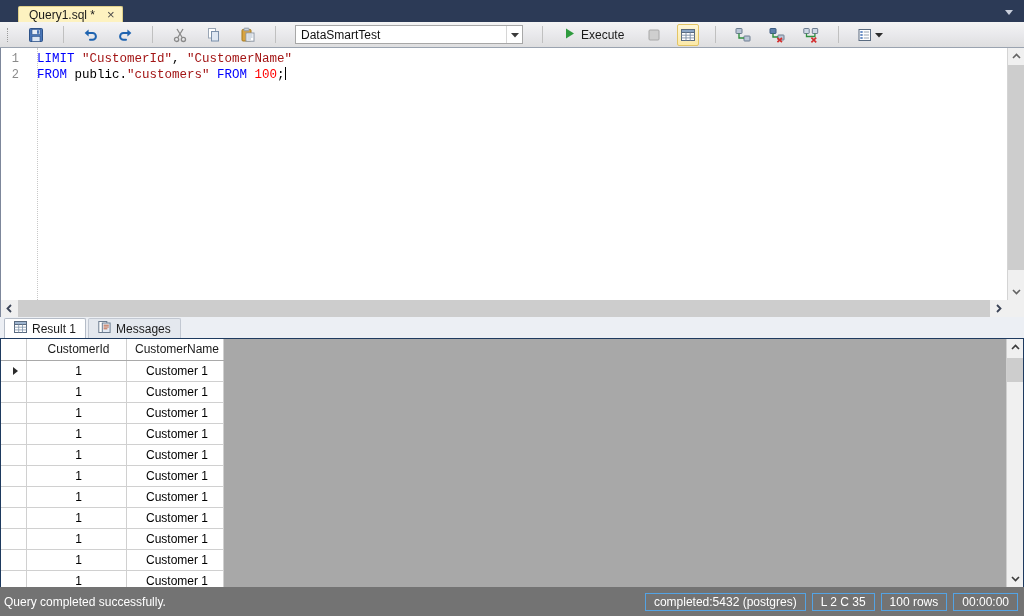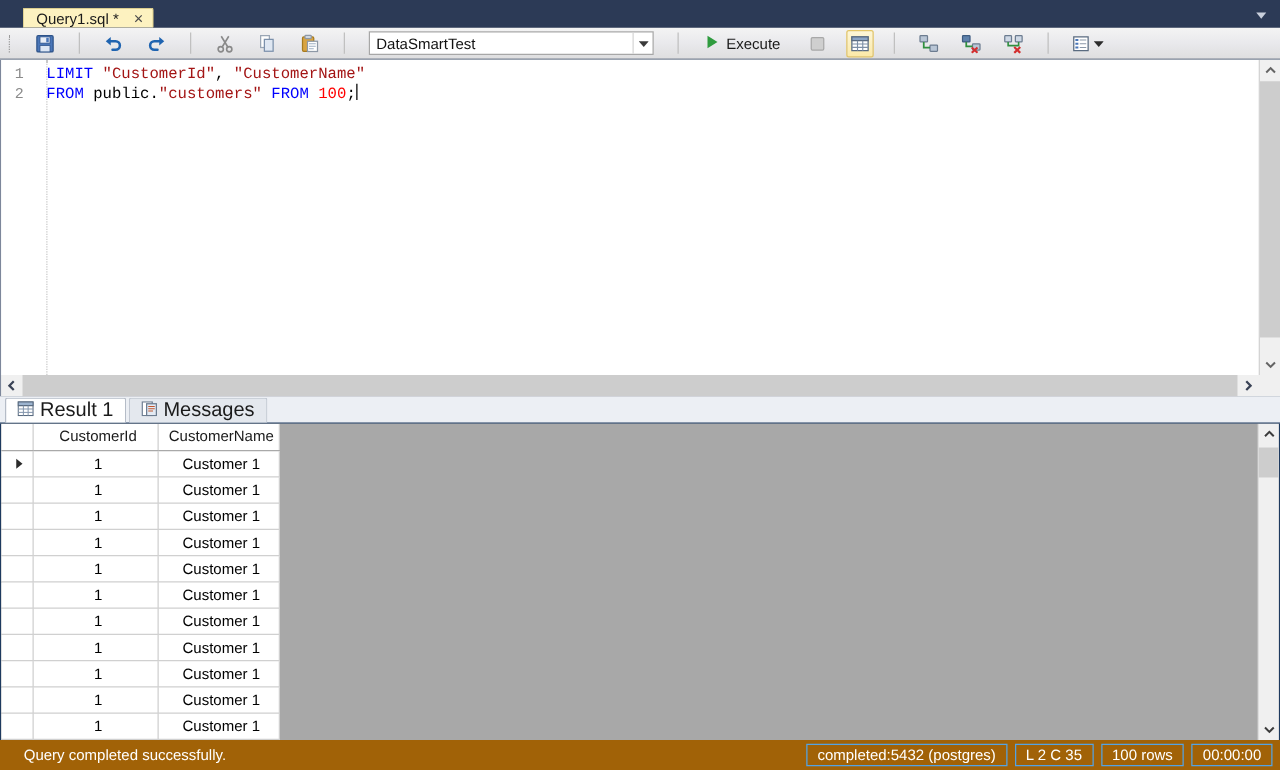--- a/index.html
+++ b/index.html
@@ -294,21 +294,21 @@
     padding-left: 4px;
     border-bottom: 1px solid #1e3a5f;
     flex: 0 0 auto;
   }
   .rtab {
     height: 20px;
     display: flex;
     align-items: center;
     gap: 5px;
     padding: 0 9px;
-    font-size: 16px;
+    font-size: 12px;
     color: #1a1a1a;
     background: #e4e8ee;
     border: 1px solid #c2c8d2;
     border-bottom: none;
     border-radius: 2px 2px 0 0;
     margin-right: 2px;
     cursor: pointer;
     white-space: nowrap;
   }
   .rtab.selected {
@@ -372,28 +372,28 @@
     border-bottom: 4px solid transparent;
     vertical-align: middle;
   }
   td.cell-selected {
     background: #2196f3;
     color: #ffffff;
   }
 
   
   .statusbar {
-    height: 24px;
-    background: #a16207;
+    height: 29px;
+    background: #737373;
     display: flex;
     align-items: center;
     color: #ffffff;
     font-size: 12px;
     flex: 0 0 auto;
-    padding-left: 19px;
+    padding-left: 4px;
   }
   .status-msg { flex: 1; white-space: nowrap; }
   .status-seg {
     margin-right: 6px;
     padding: 1px 8px;
     border: 1px solid #53a3e4;
     white-space: nowrap;
     text-align: center;
   }
 </style>

